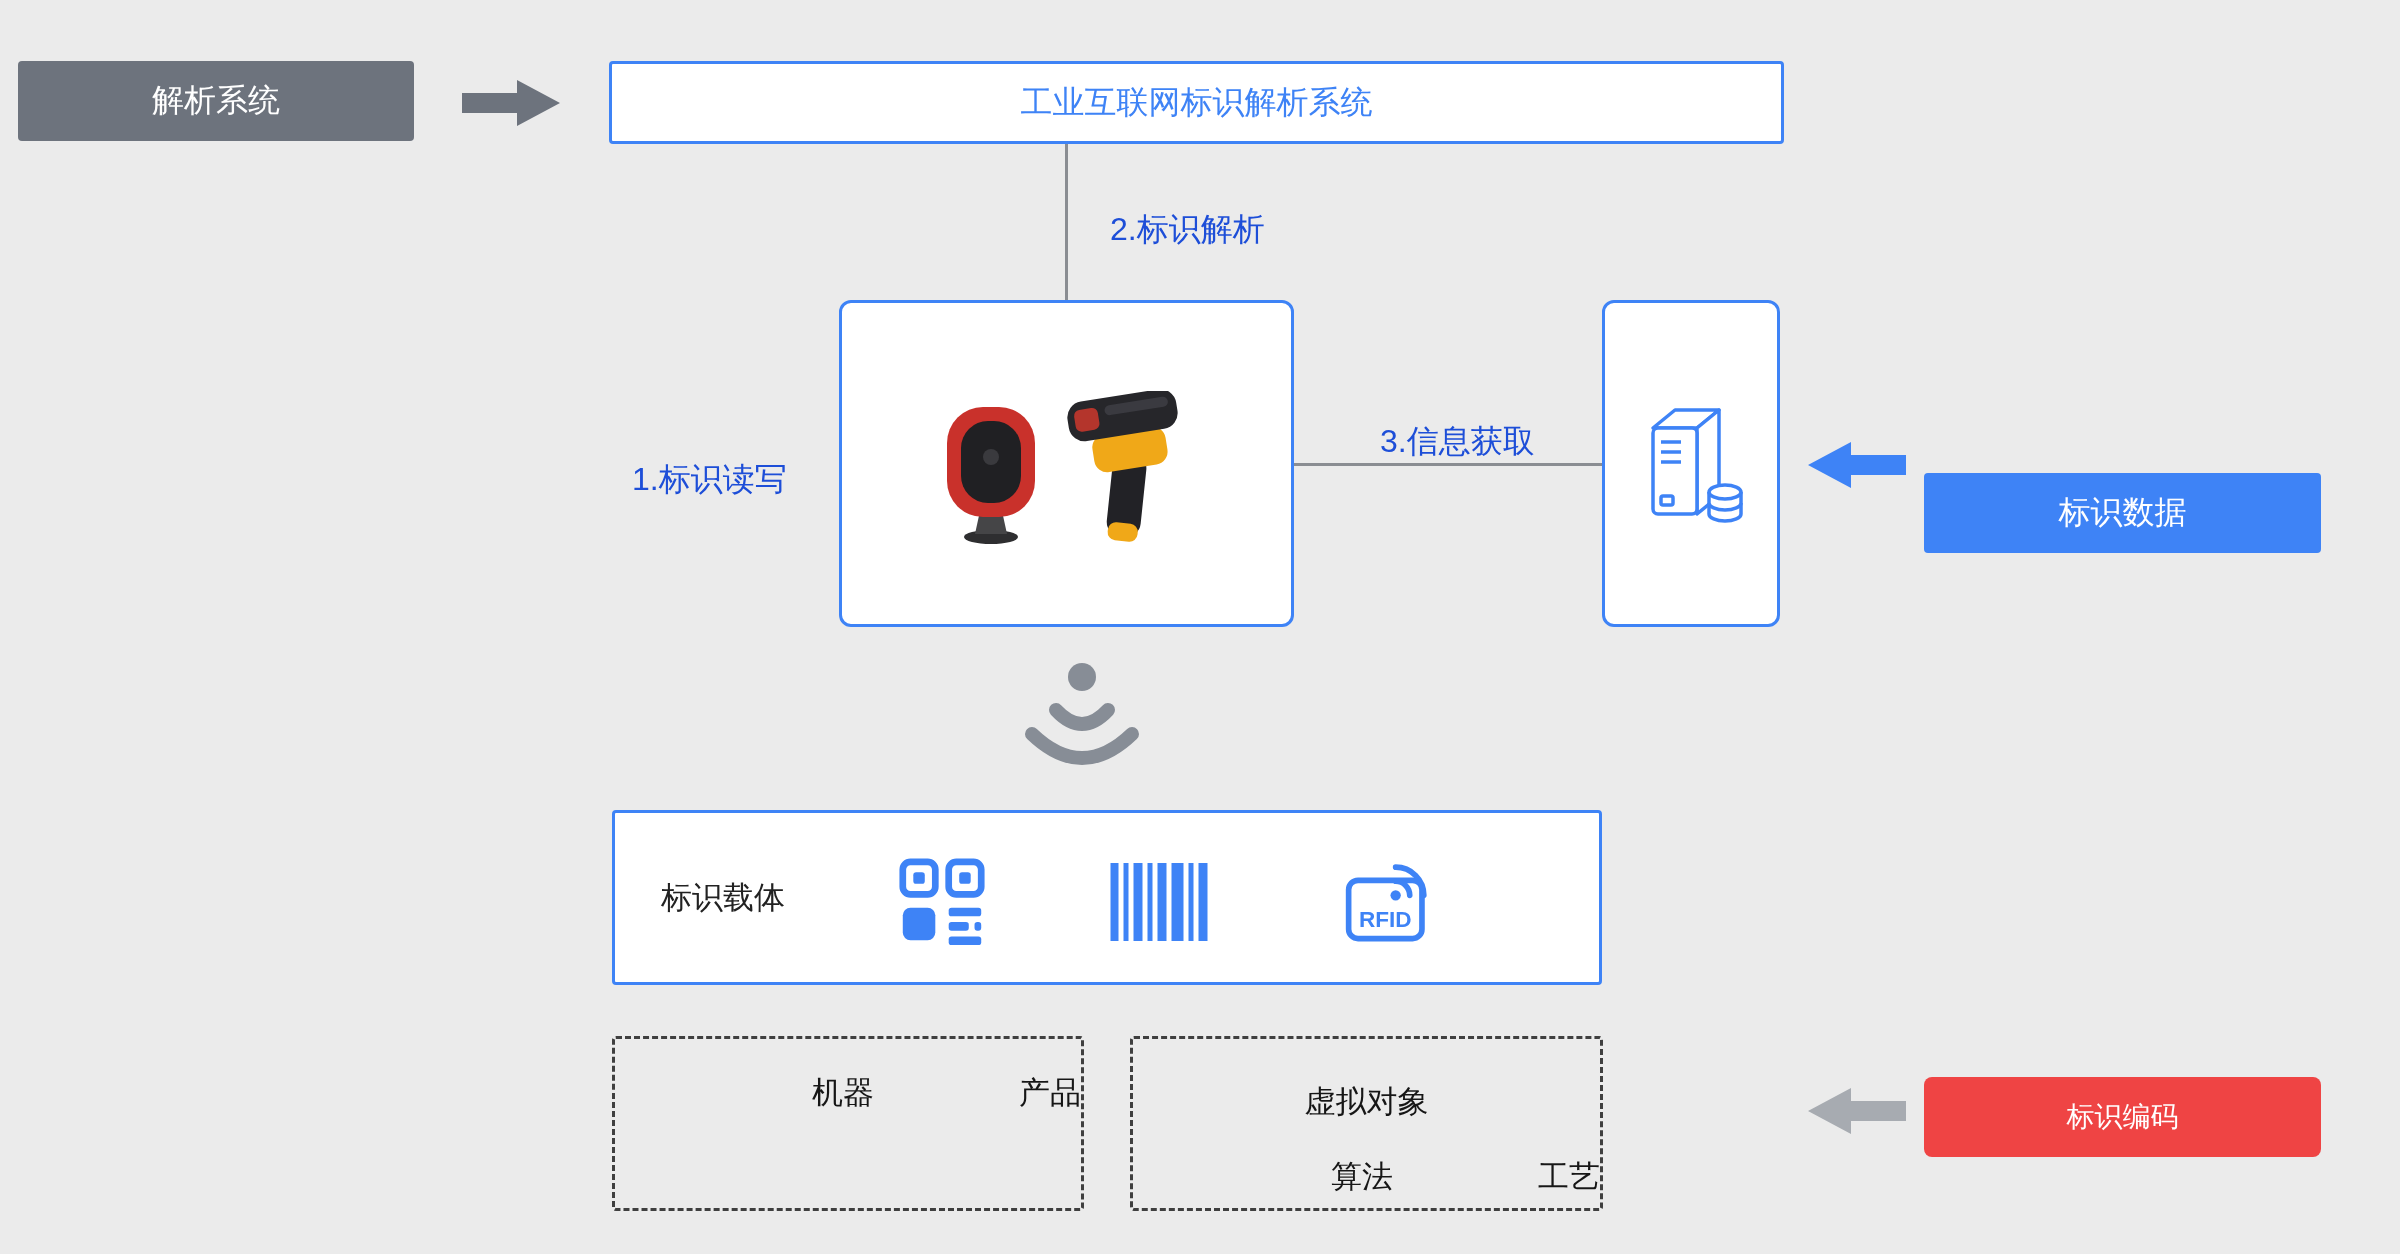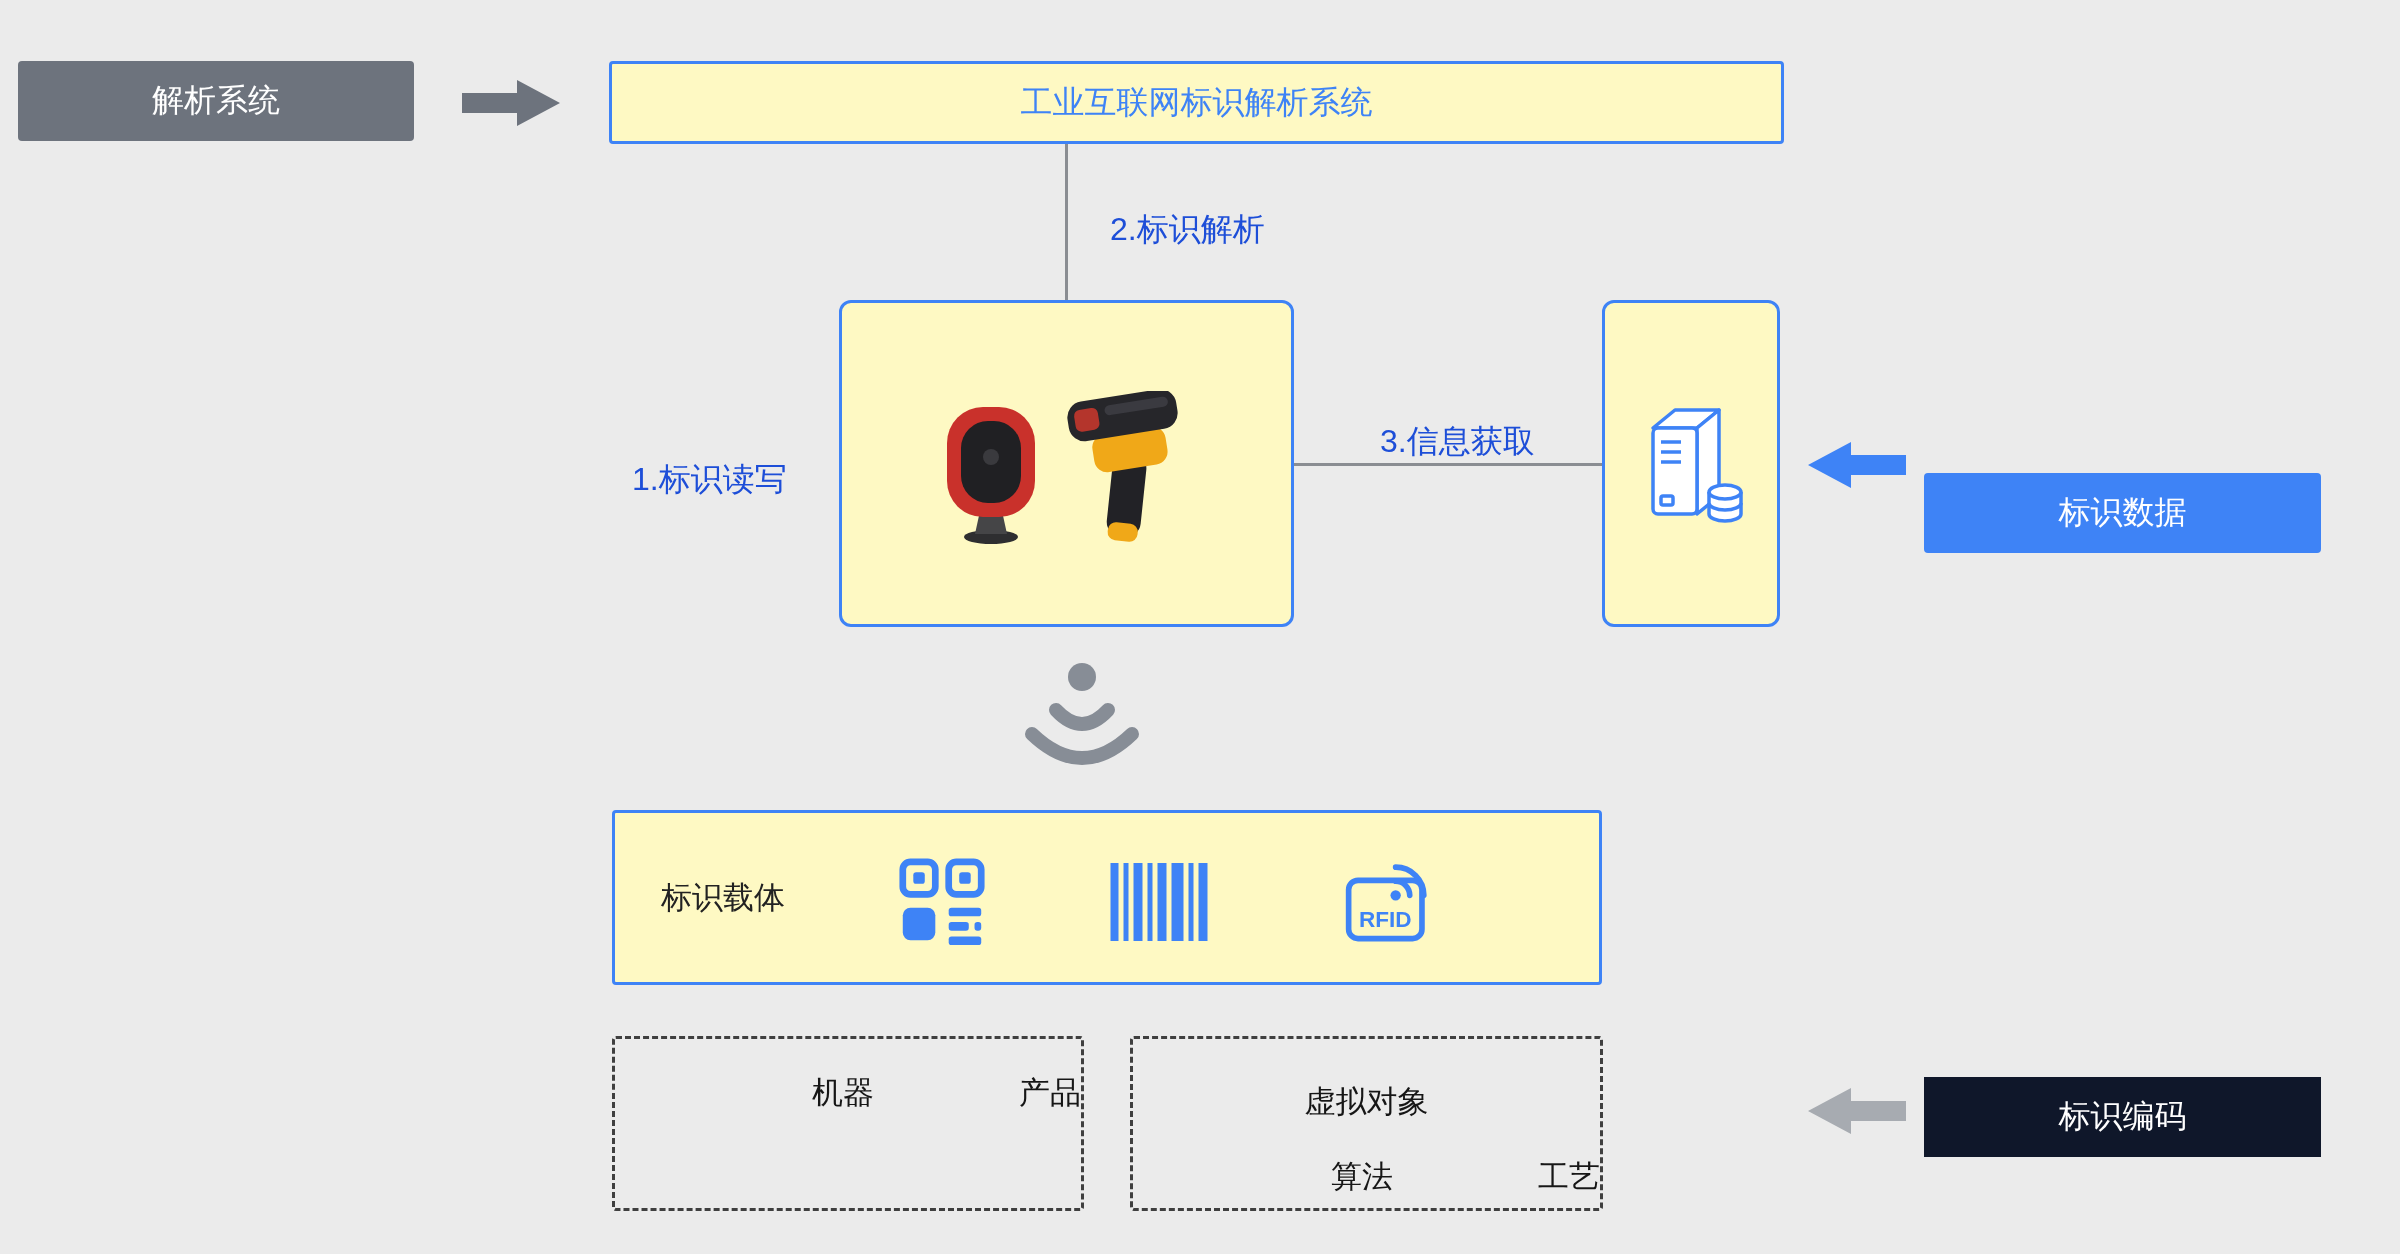--- a/index.html
+++ b/index.html
@@ -7,23 +7,23 @@
   body {
     position:relative;
     background:#ebebeb;
     font-family:"Liberation Sans", sans-serif;
     overflow:hidden;
   }
   .abs { position:absolute; }
   .pill { display:flex; align-items:center; justify-content:center; }
   .box { position:absolute; }
   .gray-box { background:#6d737d; color:#ffffff; border-radius:4px; font-size:32px; }
-  .lightgray-box { background:#0f172a; color:#ffffff; border-radius:0; font-size:32px; }
+  .lightgray-box { background:#ef4444; color:#ffffff; border-radius:8px; font-size:28px; }
   .blue-box { background:#3e83f6; color:#ffffff; border-radius:4px; font-size:32px;margin-top:48px; }
-  .blue-border { background:#fef9c3; border:3px solid #3e83f6; border-radius:6px; }
+  .blue-border { background:#ffffff; border:3px solid #3e83f6; border-radius:6px; }
   .blue-text { color:#3e83f6; }
   .line { position:absolute; background:#8a8d92; }
   .step-label { position:absolute; color:#1d4ed8; font-size:32px; white-space:nowrap; }
   .dashed-box {
     position:absolute;
     border:3px dashed #3f3f3f;
     border-radius:4px;
     color:#161616;
   }
   .dashed-title { margin-top:42px; text-align:center; font-size:31px; }

